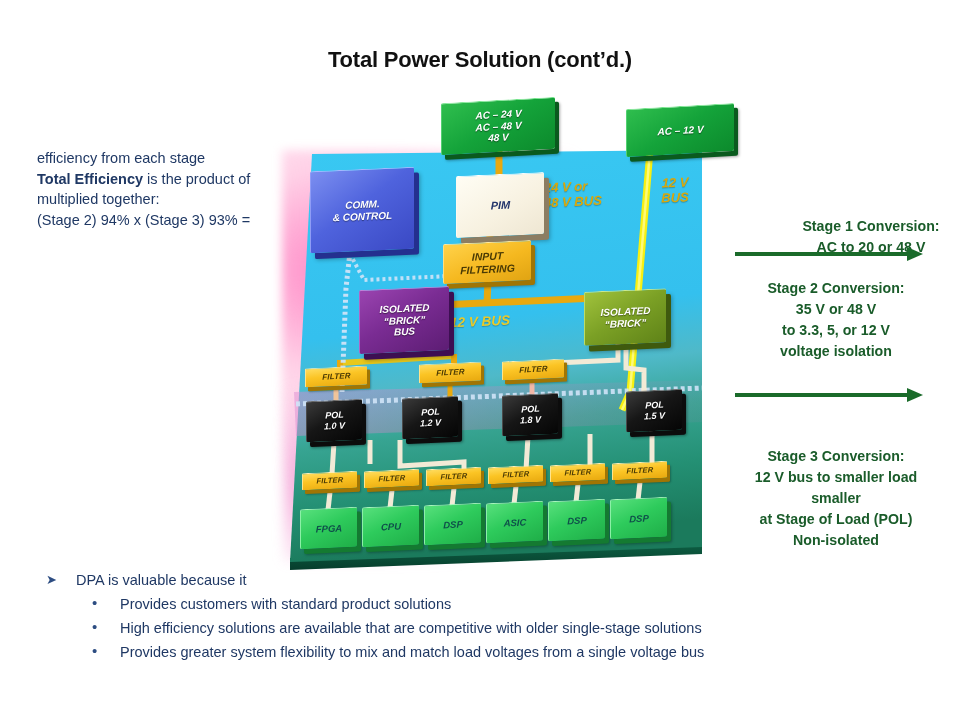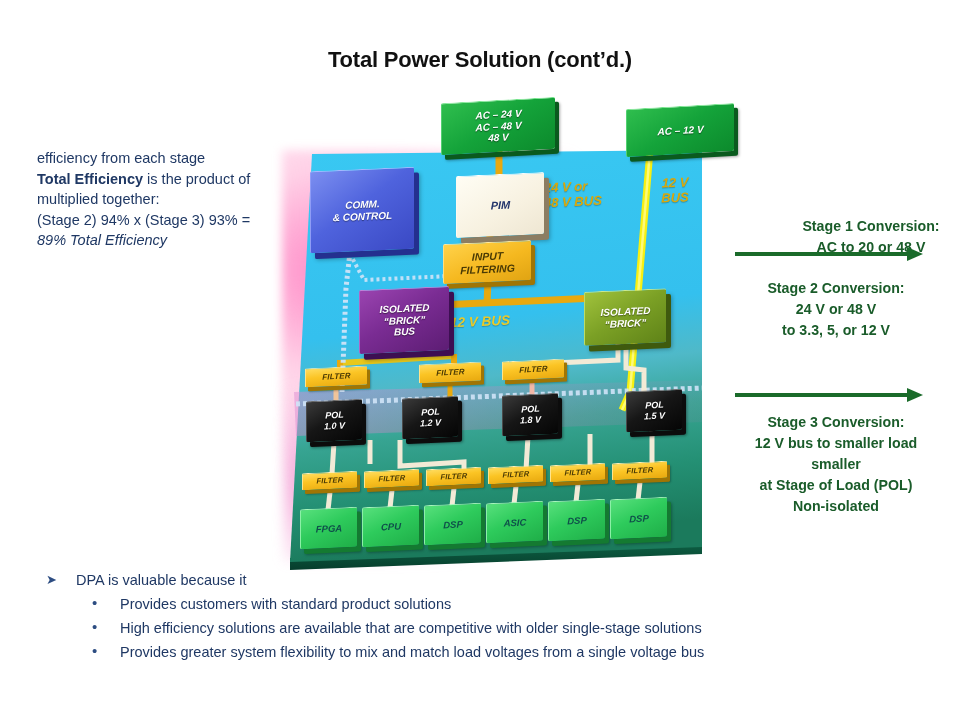--- a/index.html
+++ b/index.html
@@ -40,21 +40,21 @@
     position: absolute;
     width: 228px;
     text-align: center;
     font-size: 14.2px;
     font-weight: bold;
     line-height: 21px;
     color: #1a5c2a;
   }
   #stage1 { left: 757px; top: 172px; margin-top: 44px; }
   #stage2 { left: 722px; top: 278px; }
-  #stage3 { left: 722px; top: 412px; }
+  #stage3 { left: 722px; top: 446px; }
   .stage-arrow {
     position: absolute;
     left: 735px; width: 190px; height: 14px;
   }
   #arrow1 { top: 247px; }
   #arrow2 { top: 388px; }
   .stage-arrow .shaft {
     position: absolute; left: 0; top: 5px;
     width: 176px; height: 4px;
     background: #1a6b2a;
@@ -248,37 +248,37 @@
 
 <div id="slide">
 
   <div class="slide-title">Total Power Solution (cont’d.)</div>
 
   <div class="left-note">
     <div>efficiency from each stage</div>
     <div><b>Total Efficiency</b><span> is the product of</span></div>
     <div>multiplied together:</div>
     <div>(Stage 2) 94% x (Stage 3) 93% =</div>
-    <div class="em">89% Total Efficiency</div>
   </div>
 
   <div class="stage-block" id="stage1">
     <div>Stage 1 Conversion:</div>
     <div>AC to 20 or 48 V</div>
   </div>
 
   <div class="stage-arrow" id="arrow1">
     <div class="shaft"></div>
     <div class="head"></div>
   </div>
 
   <div class="stage-block" id="stage2">
     <div>Stage 2 Conversion:</div>
-    <div>24 V or 48 V</div>
+    <div>35 V or 48 V</div>
     <div>to 3.3, 5, or 12 V</div>
+    <div>voltage isolation</div>
   </div>
 
   <div class="stage-arrow" id="arrow2">
     <div class="shaft"></div>
     <div class="head"></div>
   </div>
 
   <div class="stage-block" id="stage3">
     <div>Stage 3 Conversion:</div>
     <div>12 V bus to smaller load</div>

